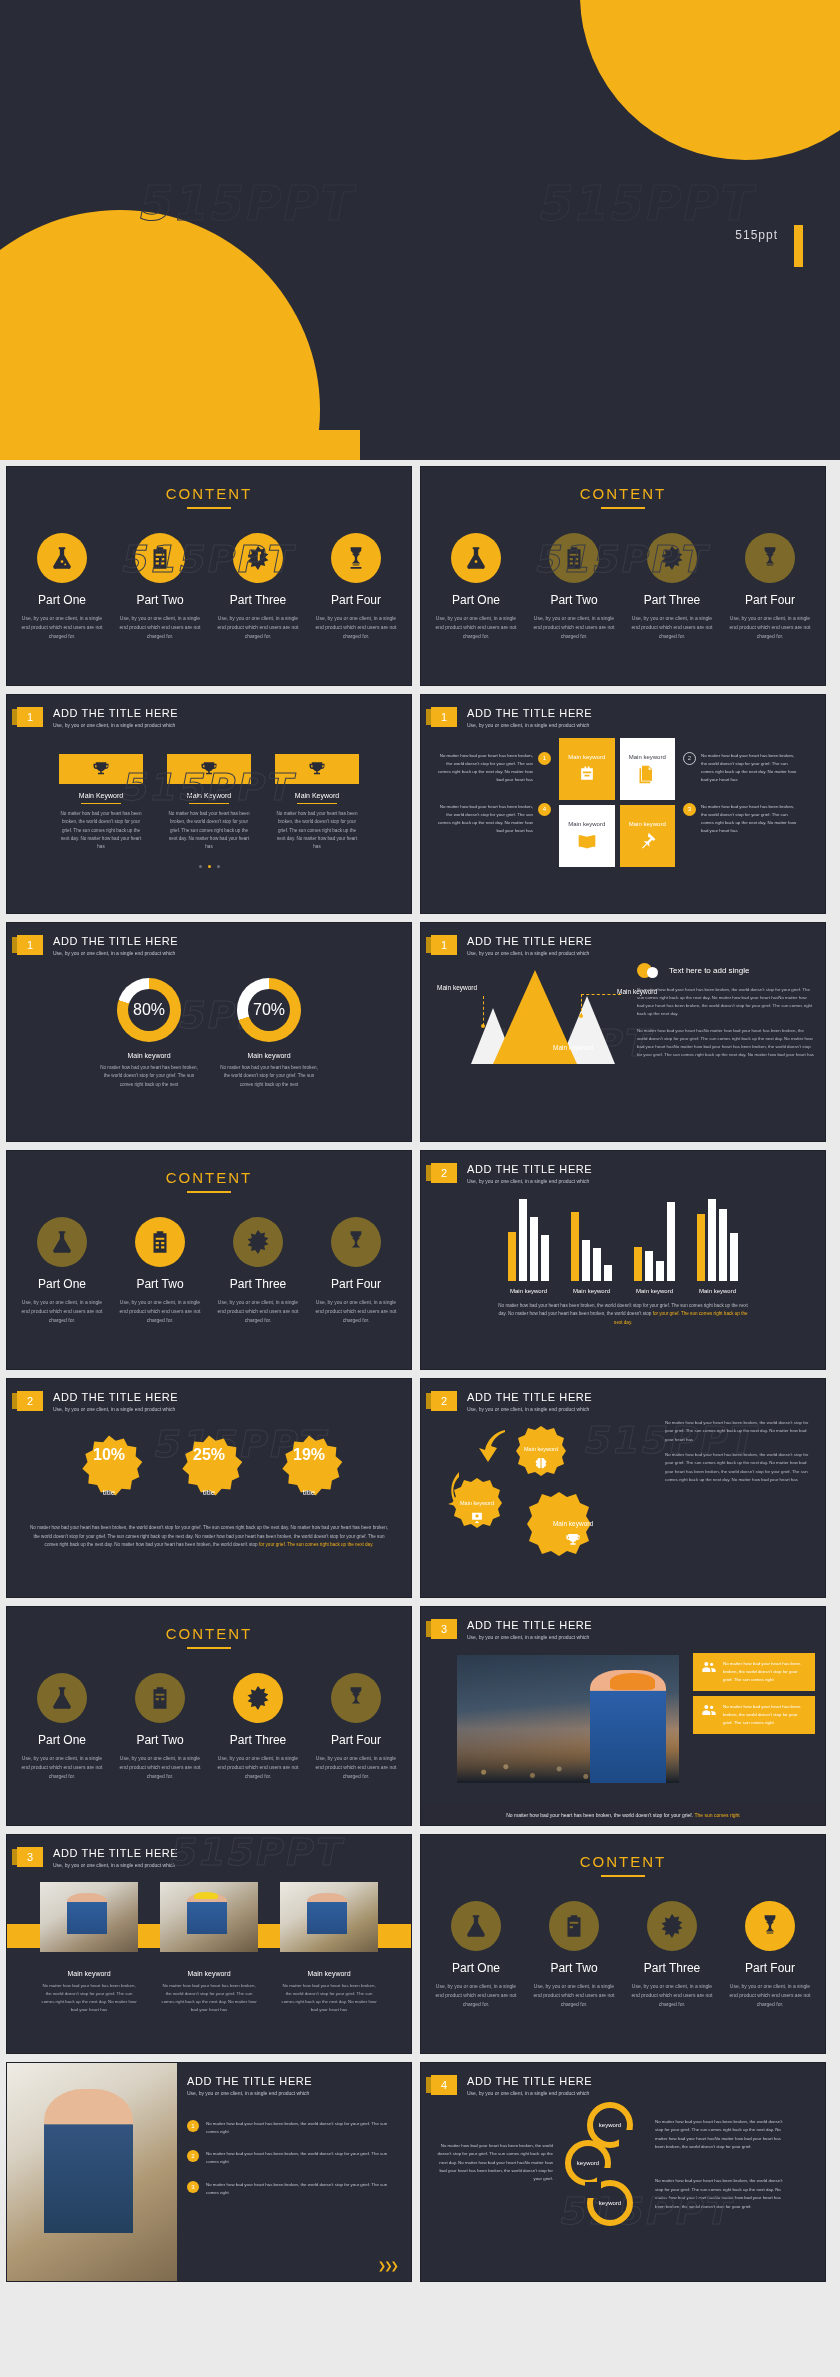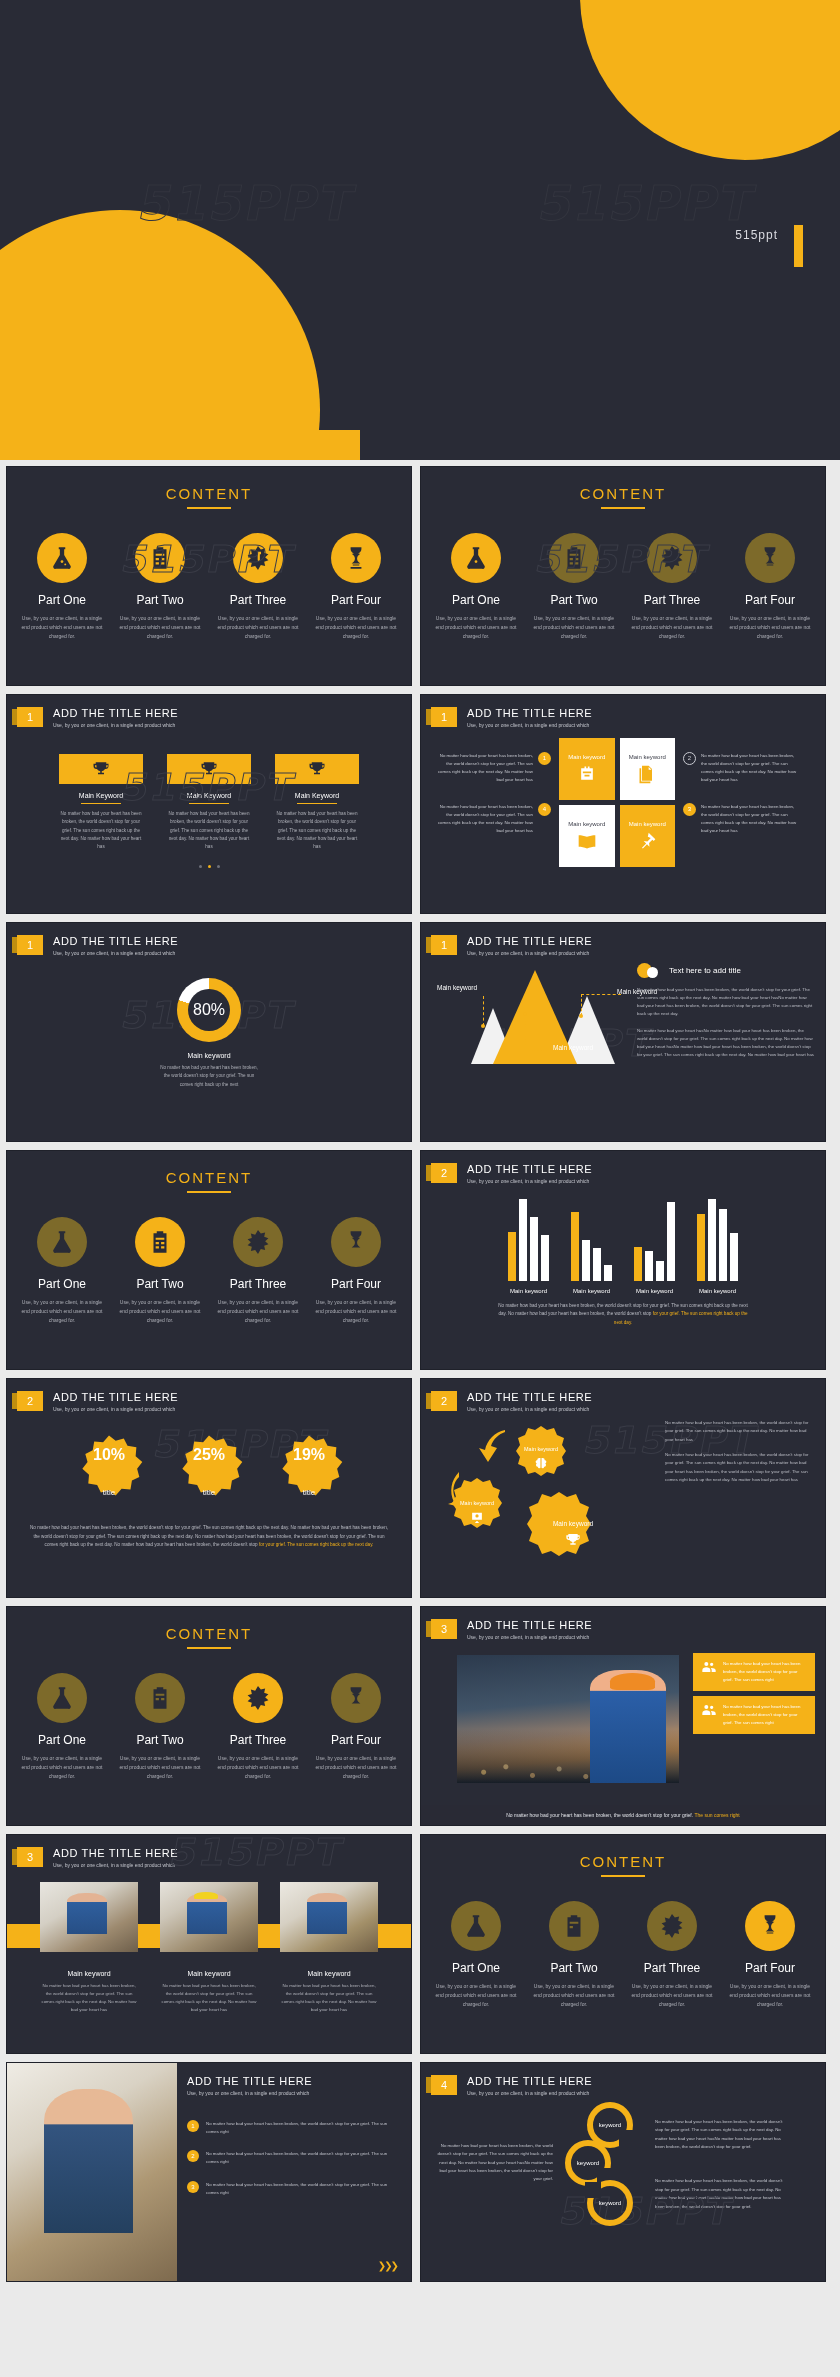--- a/index.html
+++ b/index.html
@@ -519,20 +519,27 @@
         <div class="numtab">1</div>
         <div class="txt">
           <div class="t1">ADD THE TITLE HERE</div>
           <div class="t2">Use, by you or one client, in a single end product which</div>
         </div>
       </div>
       <div class="donuts">
         <div class="donut-cell">
           <div class="donut" style="background:conic-gradient(#f5b218 0turn .80turn,#ffffff .80turn 1turn);">
             <div class="val">80%</div>
+          </div>
+          <div class="donut-kw">Main keyword</div>
+          <div class="donut-body">No matter how bad your heart has been broken, the world doesn't stop for your grief. The sun comes right back up the next</div>
+        </div>
+        <div class="donut-cell">
+          <div class="donut" style="background:conic-gradient(#f5b218 0turn .70turn,#ffffff .70turn 1turn);">
+            <div class="val">70%</div>
           </div>
           <div class="donut-kw">Main keyword</div>
           <div class="donut-body">No matter how bad your heart has been broken, the world doesn't stop for your grief. The sun comes right back up the next</div>
         </div>
       </div>
     </div>
 
     <div class="slide">
       <div class="wm" style="left:36%;top:55%">515PPT</div>
       <div class="shdr">
@@ -559,21 +566,21 @@
         <div class="mdot" style="left:158px;top:54px;"></div>
         <div class="mline-h" style="left:160px;top:34px;width:40px;"></div>
         <div class="mlabel" style="left:196px;top:28px;">Main keyword</div>
       </div>
       <div class="rt-block">
         <div class="rt-head">
           <div class="rt-dots">
               <span class="d1"></span>
               <span class="d2"></span>
             </div>
-          <div class="rt-title">Text here to add title</div>
+          <div class="rt-title">Text here to add single</div>
         </div>
         <div class="rt-p">No matter how bad your heart has been broken, the world doesn't stop for your grief. The sun comes right back up the next day. No matter how bad your heart hasNo matter how bad your heart has been broken, the world doesn't stop for your grief. The sun comes right back up the next day.</div>
         <div class="rt-p">No matter how bad your heart hasNo matter how bad your heart has been broken, the world doesn't stop for your grief. The sun comes right back up the next day. No matter how bad your heart hasNo matter how bad your heart has been broken, the world doesn't stop for your grief. The sun comes right back up the next day. No matter how bad your heart has</div>
       </div>
     </div>
 
     <div class="slide">
       <div class="content-title">CONTENT</div>
       <div class="content-rule"></div>
       <div class="parts">

